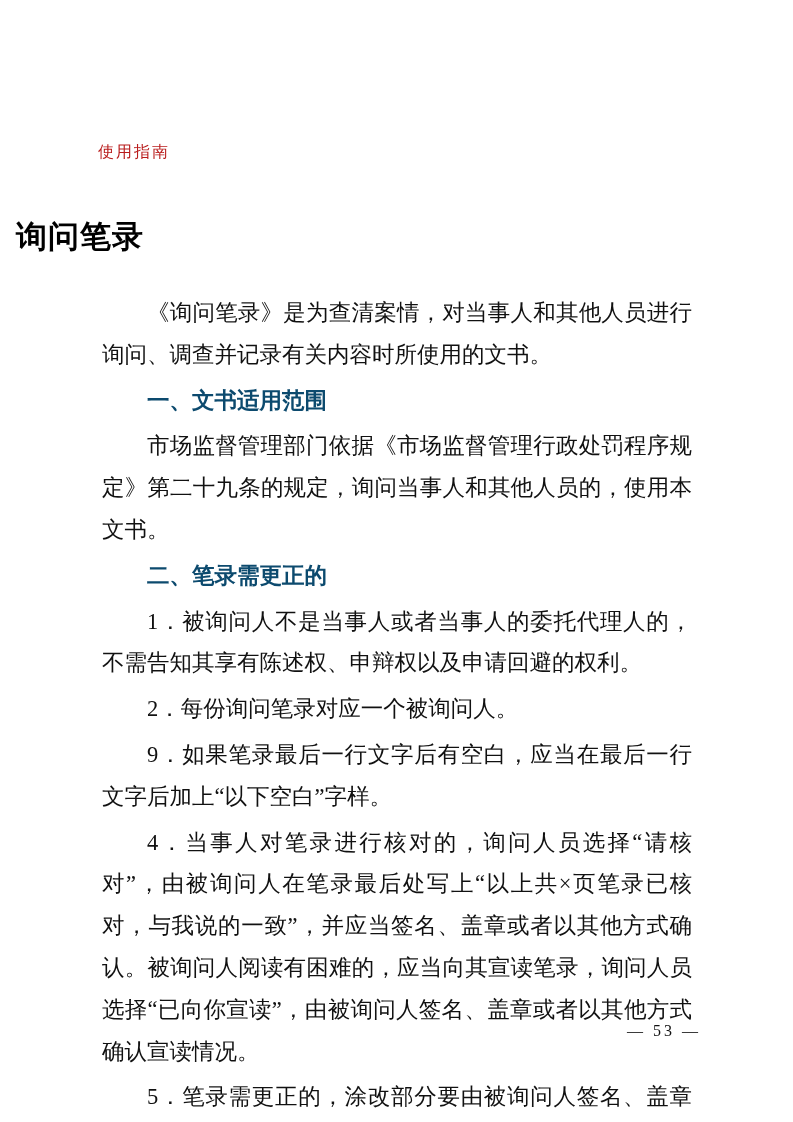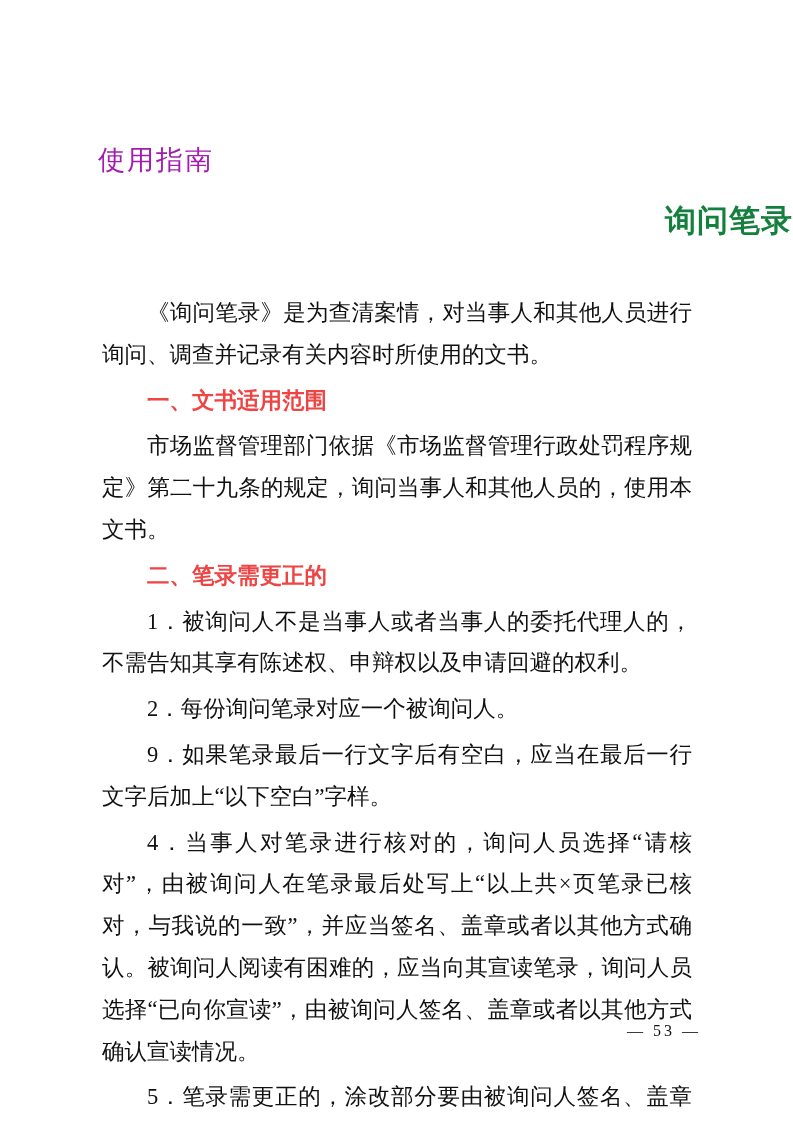--- a/index.html
+++ b/index.html
@@ -14,35 +14,35 @@
     margin: 0 auto;
     background: #ffffff;
     overflow: hidden;
     font-family: "Liberation Serif", "DejaVu Serif", serif;
     color: #1a1a1a;
   }
   .header-label {
     position: absolute;
     left: 98px;
     top: 142px;
-    font-size: 27px;
+    font-size: 16px;
     letter-spacing: 2px;
-    color: #a21caf;
+    color: #b91c1c;
   }
   .doc-title {
     position: absolute;
     left: 0;
     right: 0;
     top: 200px;
-    margin: 0;
-    text-align: right;
+    margin: 16px;
+    text-align: left;
     font-size: 31px;
     font-weight: bold;
     letter-spacing: 1px;
-    color: #15803d;
+    color: #000000;
     font-family: "Liberation Serif", "DejaVu Serif", serif;
   }
   .body-block {
     position: absolute;
     left: 98px;
     top: 288px;
     width: 598px;
     font-size: 22.5px;
     line-height: 41.8px;
     text-align: justify;
@@ -50,21 +50,21 @@
     color: #111111;
   }
   .para {
     margin: 4px;
     text-indent: 2em;
     word-break: break-all;
   }
   .para.heading {
     font-family: "Liberation Sans", "DejaVu Sans", sans-serif;
     font-weight: bold;
-    color: #ef4444;
+    color: #0c4a6e;
   }
   .page-number {
     position: absolute;
     right: 92px;
     top: 1022px;
     font-size: 16px;
     letter-spacing: 3px;
     color: #111111;
   }
 </style>

